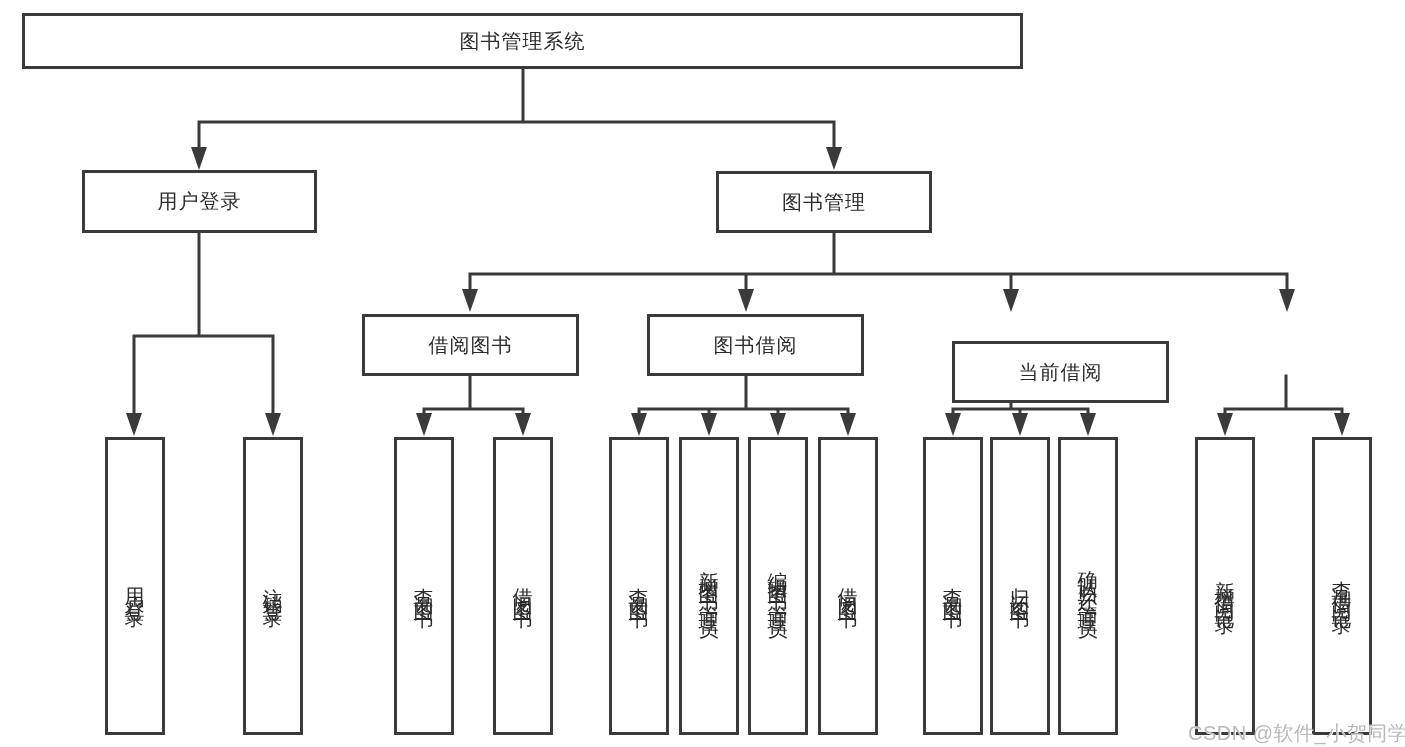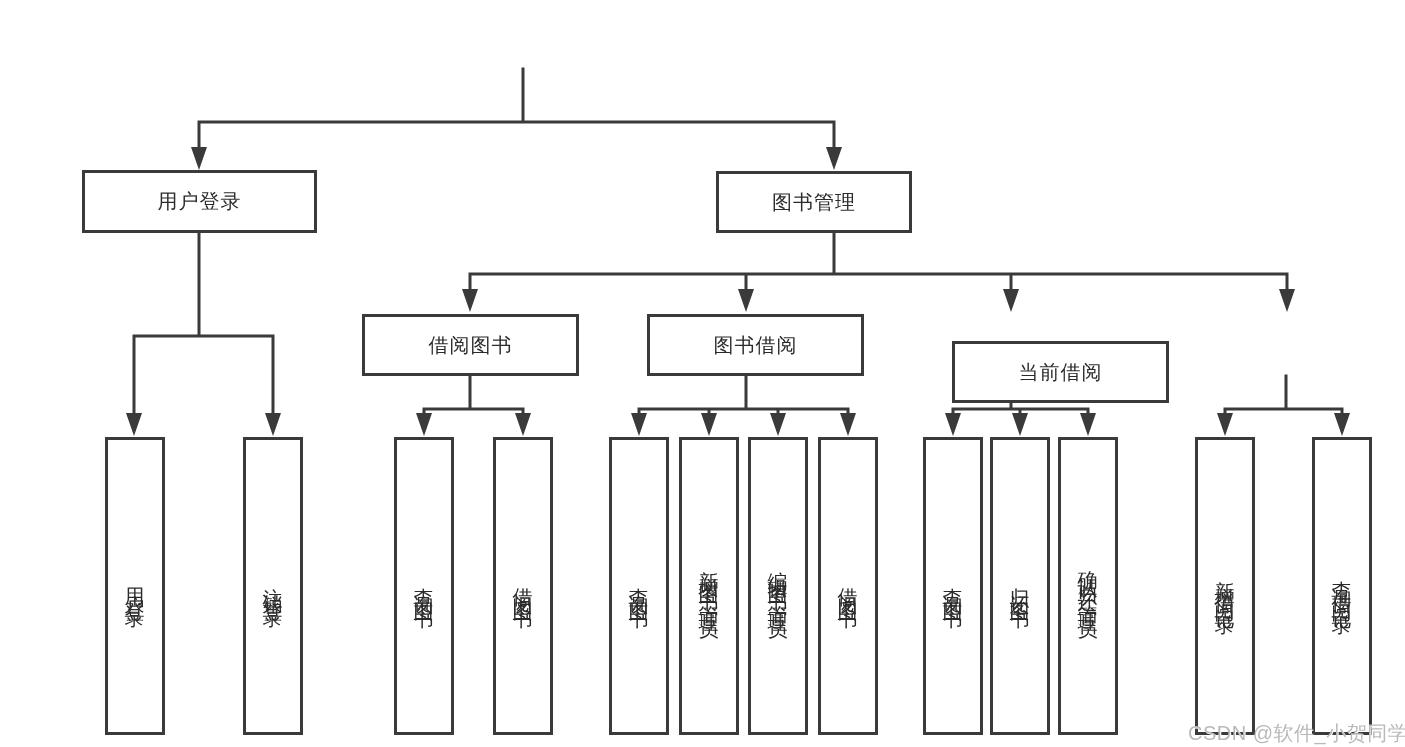--- a/index.html
+++ b/index.html
@@ -107,23 +107,24 @@
 
       <polygon points="945,413 961,413 953,436"></polygon>
       <polygon points="1012,413 1028,413 1020,436"></polygon>
       <polygon points="1080,413 1096,413 1088,436"></polygon>
 
       <polygon points="1217,413 1233,413 1225,436"></polygon>
       <polygon points="1334,413 1350,413 1342,436"></polygon>
     </g>
   </svg>
 
+  <div class="node hbox lv1">图书管理系统</div>
 
   <div class="node hbox lv2" style="left:82px;">用户登录</div>
-  <div class="node hbox lv2" style="left:716px; width:196px; height:62px; top:171px;text-align:center;">图书管理</div>
+  <div class="node hbox lv2" style="left:716px; width:216px; height:62px; top:171px;text-align:center;">图书管理</div>
 
   <div class="node hbox lv3" style="left:362px;">借阅图书</div>
   <div class="node hbox lv3" style="left:638px;margin-left:9px;">图书借阅</div>
   <div class="node hbox lv3" style="left:952px;margin-top:27px;">当前借阅</div>
 
   <div class="node vbox" style="left:105px;">
     <span class="vtext">用户登录</span>
   </div>
   <div class="node vbox" style="left:243px;">
     <span class="vtext">注销登录</span>

